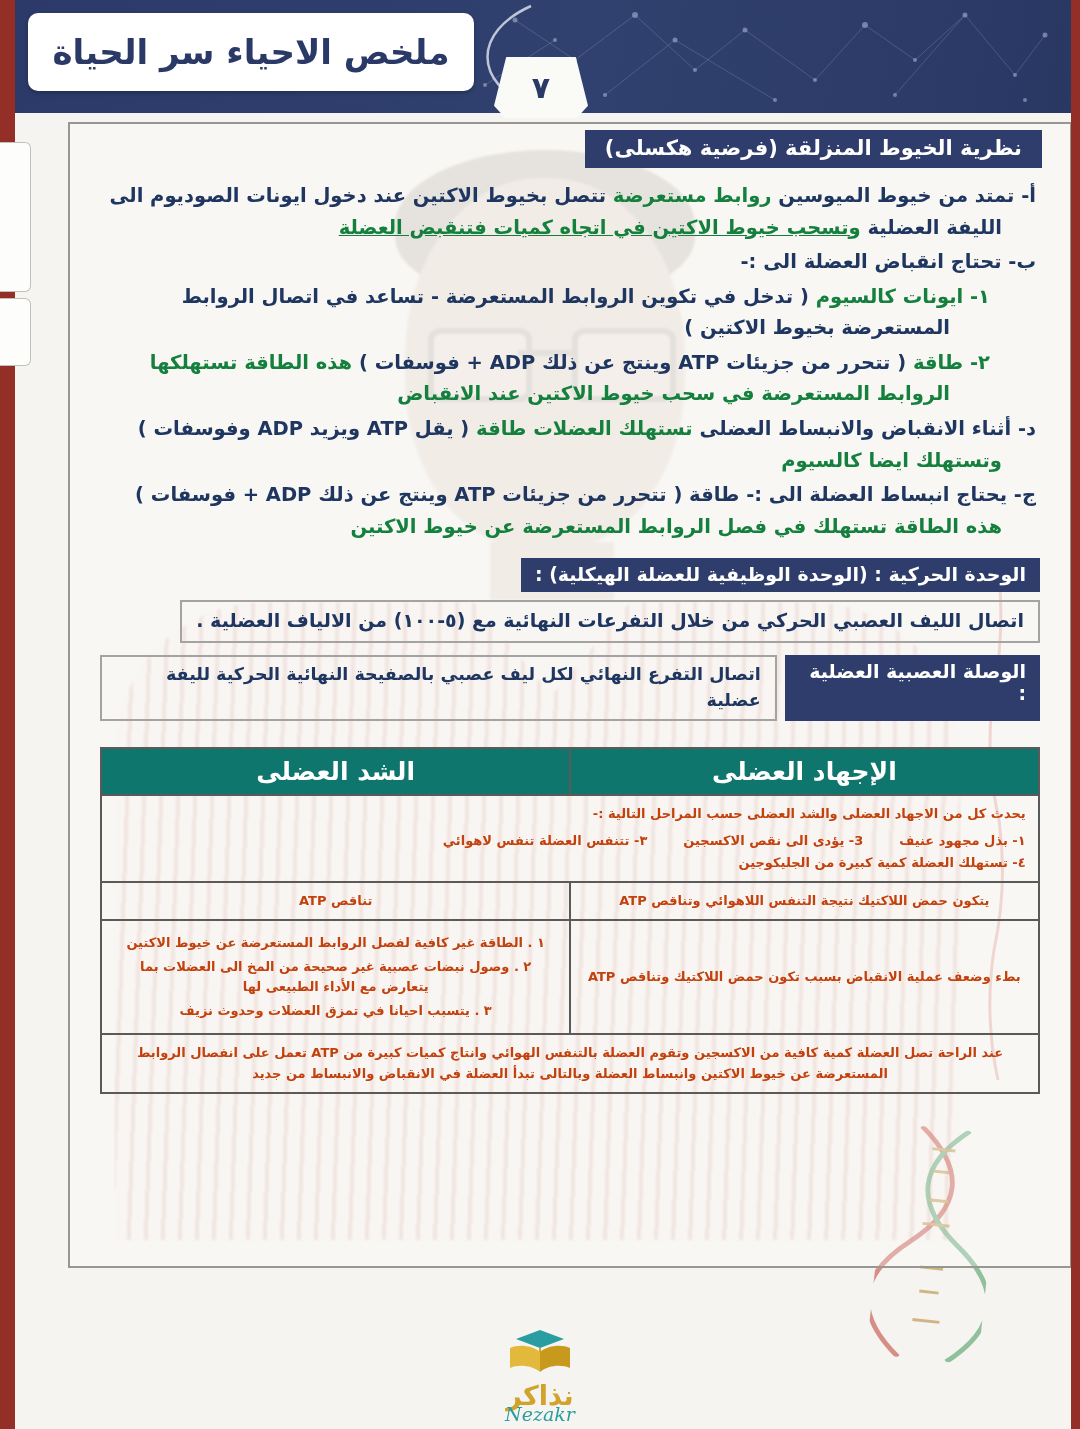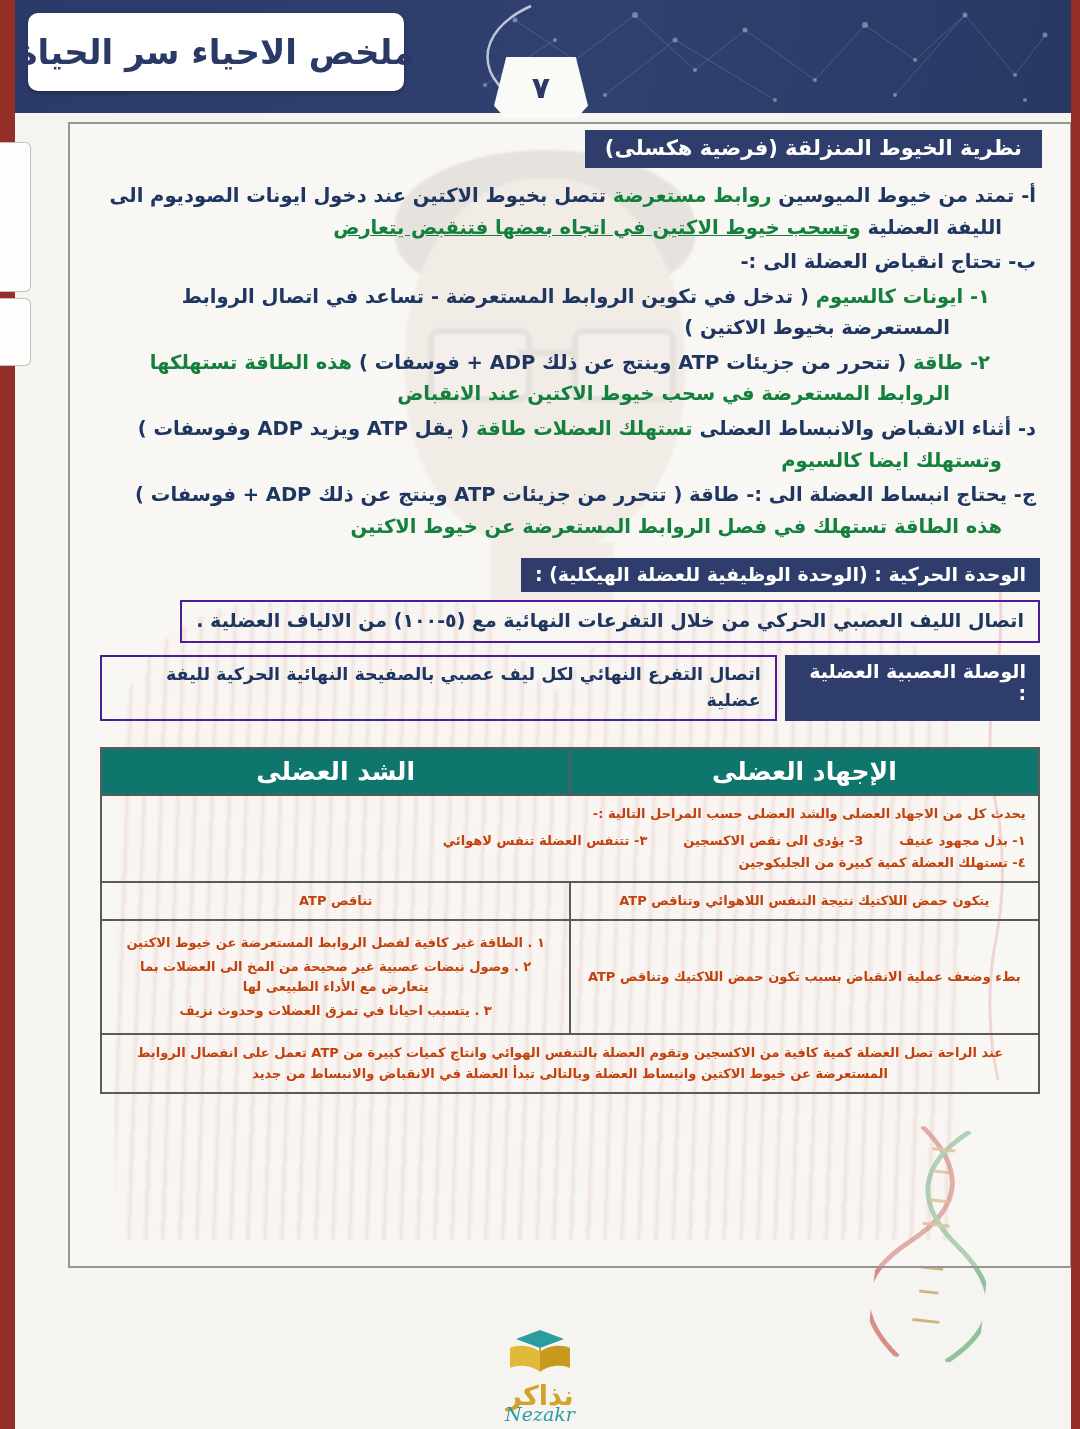--- a/index.html
+++ b/index.html
@@ -10,21 +10,21 @@
   .edge{position:absolute;top:0;height:100%;background:#932f27;z-index:6;}
   .edge-left{left:0;width:15px;}
   .edge-right{right:0;width:9px;}
   .corner-tab{position:absolute;background:#fdfdfb;border:1px solid #c2c0bc;border-left:none;border-radius:0 6px 6px 0;z-index:7;}
   .tab1{left:0;top:142px;width:30px;height:148px;}
   .tab2{left:0;top:298px;width:30px;height:66px;}
 
   
   .topbar{position:absolute;left:15px;right:9px;top:0;height:113px;background:linear-gradient(100deg,#2b3a68,#31416f 55%,#293863);z-index:2;}
   .net{position:absolute;inset:0;width:100%;height:100%;}
-  .title-box{position:absolute;left:13px;top:13px;width:376px;height:78px;background:#ffffff;border-radius:10px;display:flex;align-items:center;justify-content:center;box-shadow:0 2px 4px rgba(0,0,0,.25);}
+  .title-box{position:absolute;left:13px;top:13px;width:446px;height:78px;background:#ffffff;border-radius:10px;display:flex;align-items:center;justify-content:center;box-shadow:0 2px 4px rgba(0,0,0,.25);}
   .title-text{font-size:34px;font-weight:bold;color:#2a3966;white-space:nowrap;}
   .flourish{position:absolute;left:452px;top:2px;height:109px;width:72px;}
   .page-notch{position:absolute;left:494px;top:57px;width:94px;height:61px;background:#fafaf7;z-index:3;
     clip-path:polygon(13% 0,87% 0,100% 80%,88% 100%,12% 100%,0 80%);
     display:flex;align-items:center;justify-content:center;}
   .page-notch span{font-size:30px;font-weight:bold;color:#2a3966;}
 
   
   .watermark{position:absolute;left:110px;top:150px;width:860px;height:1090px;opacity:.30;filter:blur(1px);z-index:1;}
   .wm-hair{position:absolute;left:285px;top:0;width:300px;height:150px;background:#a89a8f;border-radius:50% 50% 42% 42%;}
@@ -44,21 +44,21 @@
   
   .content{position:absolute;left:68px;top:122px;width:944px;height:1128px;border:2px solid #989691;background:rgba(255,255,255,.28);z-index:2;direction:rtl;padding:6px 28px 8px;}
   .section-badge{width:fit-content;background:#2e3d6b;color:#fff;font-size:21px;font-weight:bold;padding:6px 20px 8px;margin:0 0 12px;}
   .para{font-size:19.5px;font-weight:bold;color:#1e3660;line-height:1.62;text-align:right;margin:3px 6px;padding-right:34px;text-indent:-34px;}
   .para.sub{padding-right:86px;text-indent:-40px;}
   .c-red{color:#15803d;}
   .c-blue{color:#1e3660;}
   .u{text-decoration:underline;}
   .motor-row{margin:16px 2px 6px;}
   .navy-badge{display:inline-block;background:#2e3d6b;color:#fff;font-size:19px;font-weight:bold;padding:5px 14px 7px;}
-  .def-box{width:fit-content;border:2px solid #4c1d95;color:#1e3660;font-size:19px;font-weight:bold;padding:4px 14px 6px;margin:8px 2px;line-height:1.5;}
+  .def-box{width:fit-content;border:2px solid #a3a3a3;color:#1e3660;font-size:19px;font-weight:bold;padding:4px 14px 6px;margin:8px 2px;line-height:1.5;}
   .junction-row{display:flex;gap:8px;align-items:stretch;margin:12px 2px 0;}
   .junction-row .def-box{margin:0;font-size:17.5px;flex:0 1 auto;display:flex;align-items:center;}
 
   
   .fatigue-table{width:99.5%;border-collapse:collapse;margin:26px auto 0;direction:rtl;}
   .fatigue-table th{background:#0f766e;color:#fff;font-size:25px;font-weight:bold;border:2px solid #5a5a5a;padding:8px;width:50%;}
   .fatigue-table td{border:2px solid #5a5a5a;font-weight:bold;font-size:13px;padding:8px 12px;color:#c2410c;vertical-align:middle;line-height:1.55;}
   .stages-intro{text-align:right;margin-bottom:4px;}
   .stages-list div{display:inline-block;margin-left:36px;margin-top:2px;}
   .red-cell{color:#bb342e;text-align:center;}
@@ -163,21 +163,21 @@
       <line x1="40" y1="170" x2="60" y2="170"></line>
       <line x1="36" y1="200" x2="64" y2="200"></line>
     </g>
   </svg>
 
   <main class="content">
 
     <div class="section-badge">نظرية الخيوط المنزلقة (فرضية هكسلى)</div>
 
     <div class="paragraphs">
-      <p class="para"><span class="c-blue">أ- </span><span class="c-blue">تمتد من خيوط الميوسين </span><span class="c-red">روابط مستعرضة </span><span class="c-blue">تتصل بخيوط الاكتين عند دخول ايونات الصوديوم الى الليفة العضلية </span><span class="c-red u">وتسحب خيوط الاكتين في اتجاه بعضها فتنقبض يتعارض</span></p>
+      <p class="para"><span class="c-blue">أ- </span><span class="c-blue">تمتد من خيوط الميوسين </span><span class="c-red">روابط مستعرضة </span><span class="c-blue">تتصل بخيوط الاكتين عند دخول ايونات الصوديوم الى الليفة العضلية </span><span class="c-red u">وتسحب خيوط الاكتين في اتجاه كميات فتنقبض العضلة</span></p>
       <p class="para"><span class="c-blue">ب- </span><span class="c-blue">تحتاج انقباض العضلة الى :-</span></p>
       <p class="para sub"><span class="c-red">١- ايونات كالسيوم </span><span class="c-blue">( تدخل في تكوين الروابط المستعرضة - تساعد في اتصال الروابط المستعرضة بخيوط الاكتين )</span></p>
       <p class="para sub"><span class="c-red">٢- طاقة </span><span class="c-blue">( تتحرر من جزيئات ATP وينتج عن ذلك ADP + فوسفات ) </span><span class="c-red">هذه الطاقة تستهلكها الروابط المستعرضة في سحب خيوط الاكتين عند الانقباض</span></p>
       <p class="para"><span class="c-blue">د- </span><span class="c-blue">أثناء الانقباض والانبساط العضلى </span><span class="c-red">تستهلك العضلات طاقة </span><span class="c-blue">( يقل ATP ويزيد ADP وفوسفات ) </span><span class="c-red">وتستهلك ايضا كالسيوم</span></p>
       <p class="para"><span class="c-blue">ج- يحتاج انبساط العضلة الى :- </span><span class="c-blue">طاقة ( تتحرر من جزيئات ATP وينتج عن ذلك ADP + فوسفات ) </span><span class="c-red">هذه الطاقة تستهلك في فصل الروابط المستعرضة عن خيوط الاكتين</span></p>
     </div>
 
     <div class="motor-row">
       <span class="navy-badge">الوحدة الحركية : (الوحدة الوظيفية للعضلة الهيكلية) :</span>
     </div>

